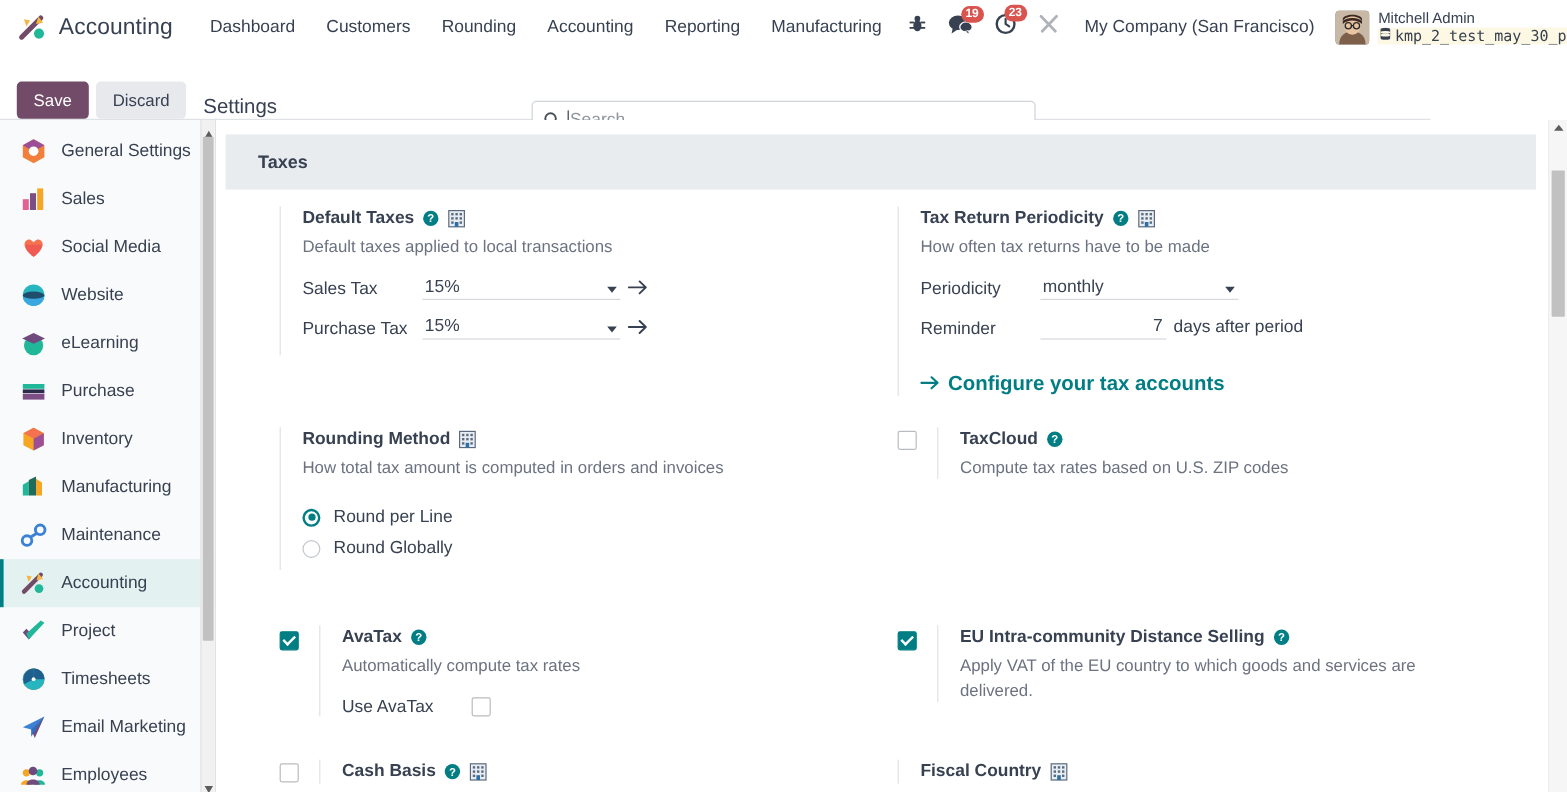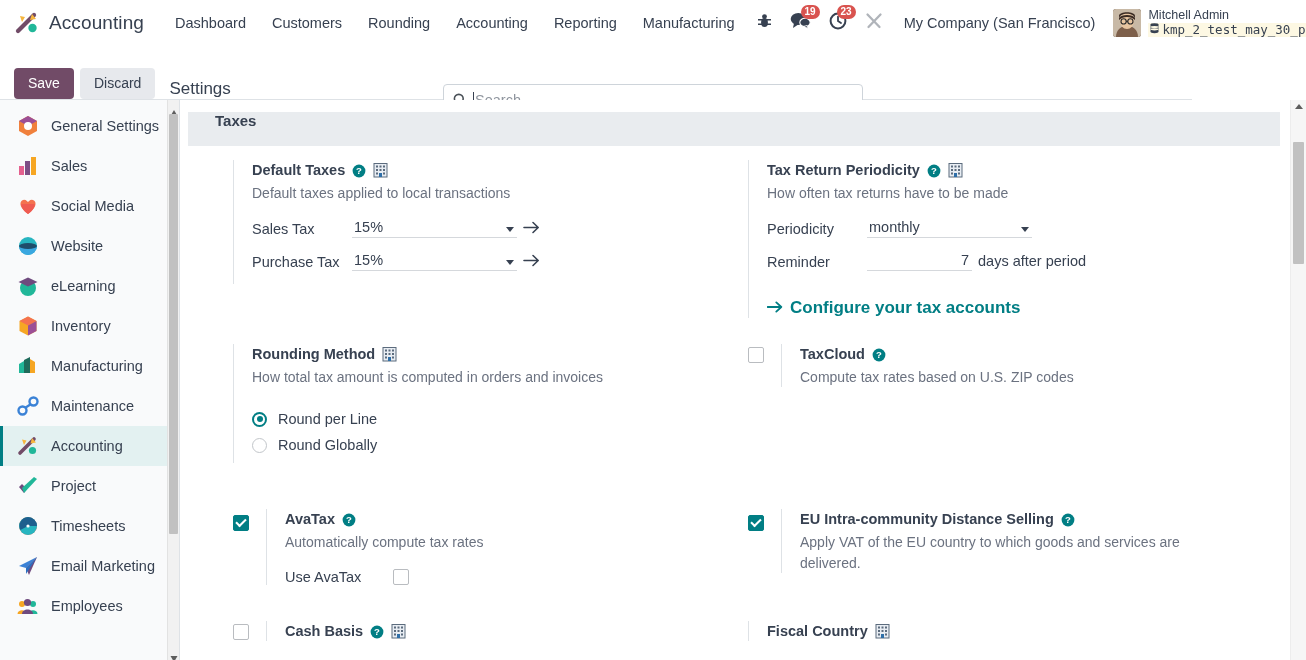--- a/index.html
+++ b/index.html
@@ -126,21 +126,21 @@
     background: #c1c1c1; border-radius: 1px;
   }
 
   
   .settings-main {
     flex: 1; background: #ffffff; position: relative;
     overflow: hidden; padding: 12px 0 0 0;
   }
   .settings-inner { padding: 0 0 0 8px; width: 1100px; }
   .section-title-bar {
-    background: #e9ecef; height: 34px; display: flex; 
+    background: #e9ecef; height: 46px; display: flex; align-items: center;
     padding-left: 27px; margin-bottom: 14px;
   }
   .section-title { font-size: 15px; font-weight: 700; color: #374151; }
 
   .settings-row { display: flex; }
   .col { width: 470px; padding: 0 0 0 0; }
   .col-left { margin-left: 45px; }
   .col-right { margin-left: 45px; }
 
   .setting-block {
@@ -417,20 +417,30 @@
     <div class="side-item">
       <span class="side-icon">
         <svg viewBox="0 0 22 22" width="22" height="22">
           <circle cx="11" cy="13" r="8" fill="#21b799"></circle>
           <path d="M1.5 7 L11 2.5 L20.5 7 L11 11.5 Z" fill="#6f4a7e"></path>
         </svg>
       </span>
       <span class="side-label">eLearning</span>
     </div>
 
+    <div class="side-item">
+      <span class="side-icon">
+        <svg viewBox="0 0 22 22" width="22" height="22">
+          <rect x="2" y="5" width="18" height="4" fill="#21b799"></rect>
+          <rect x="2" y="9.5" width="18" height="3" fill="#2b2b4a"></rect>
+          <rect x="2" y="13" width="18" height="5" fill="#7d4e85"></rect>
+        </svg>
+      </span>
+      <span class="side-label">Purchase</span>
+    </div>
 
     <div class="side-item">
       <span class="side-icon">
         <svg viewBox="0 0 22 22" width="22" height="22">
           <path d="M11 1.5 L19.5 6 L19.5 16 L11 20.5 L2.5 16 L2.5 6 Z" fill="#f6a623"></path>
           <path d="M11 1.5 L19.5 6 L11 10.5 L2.5 6 Z" fill="#f4724f"></path>
           <path d="M11 10.5 L19.5 6 L19.5 16 L11 20.5 Z" fill="#9c4f96"></path>
         </svg>
       </span>
       <span class="side-label">Inventory</span>

